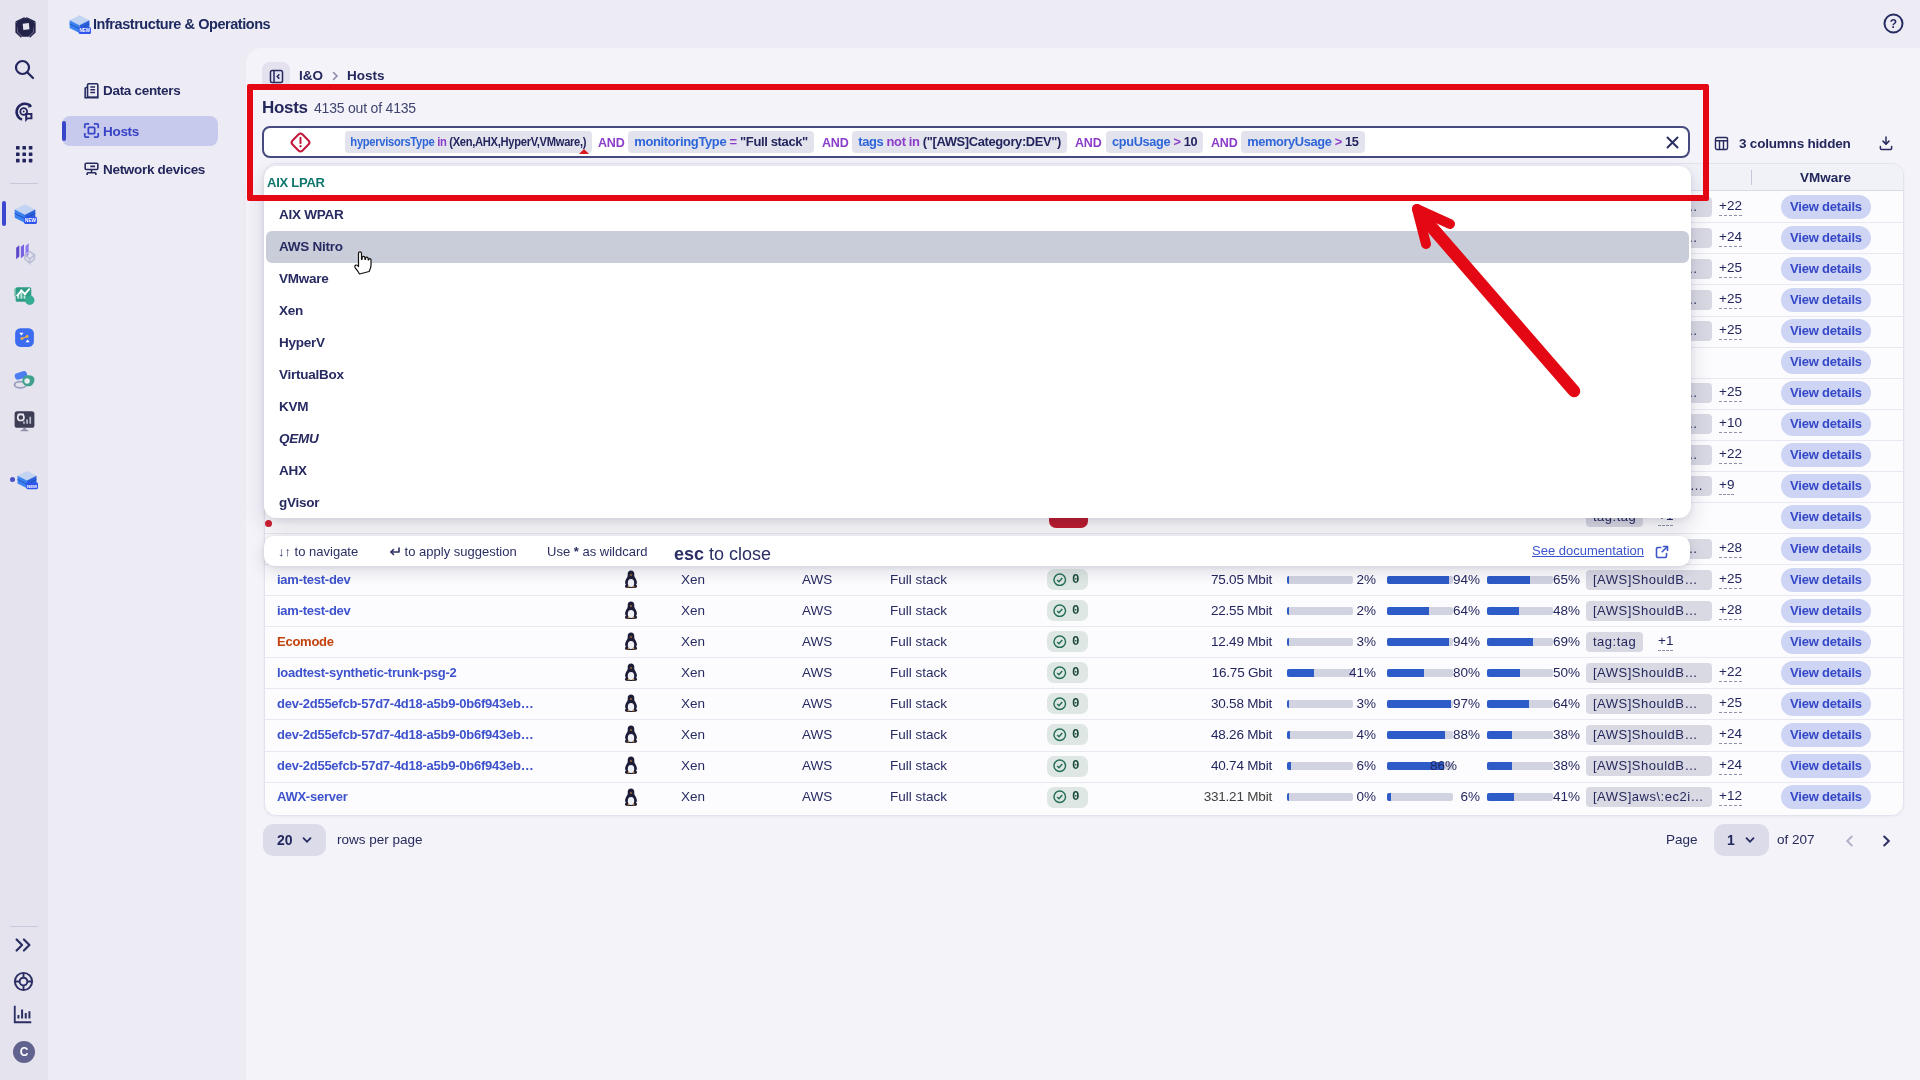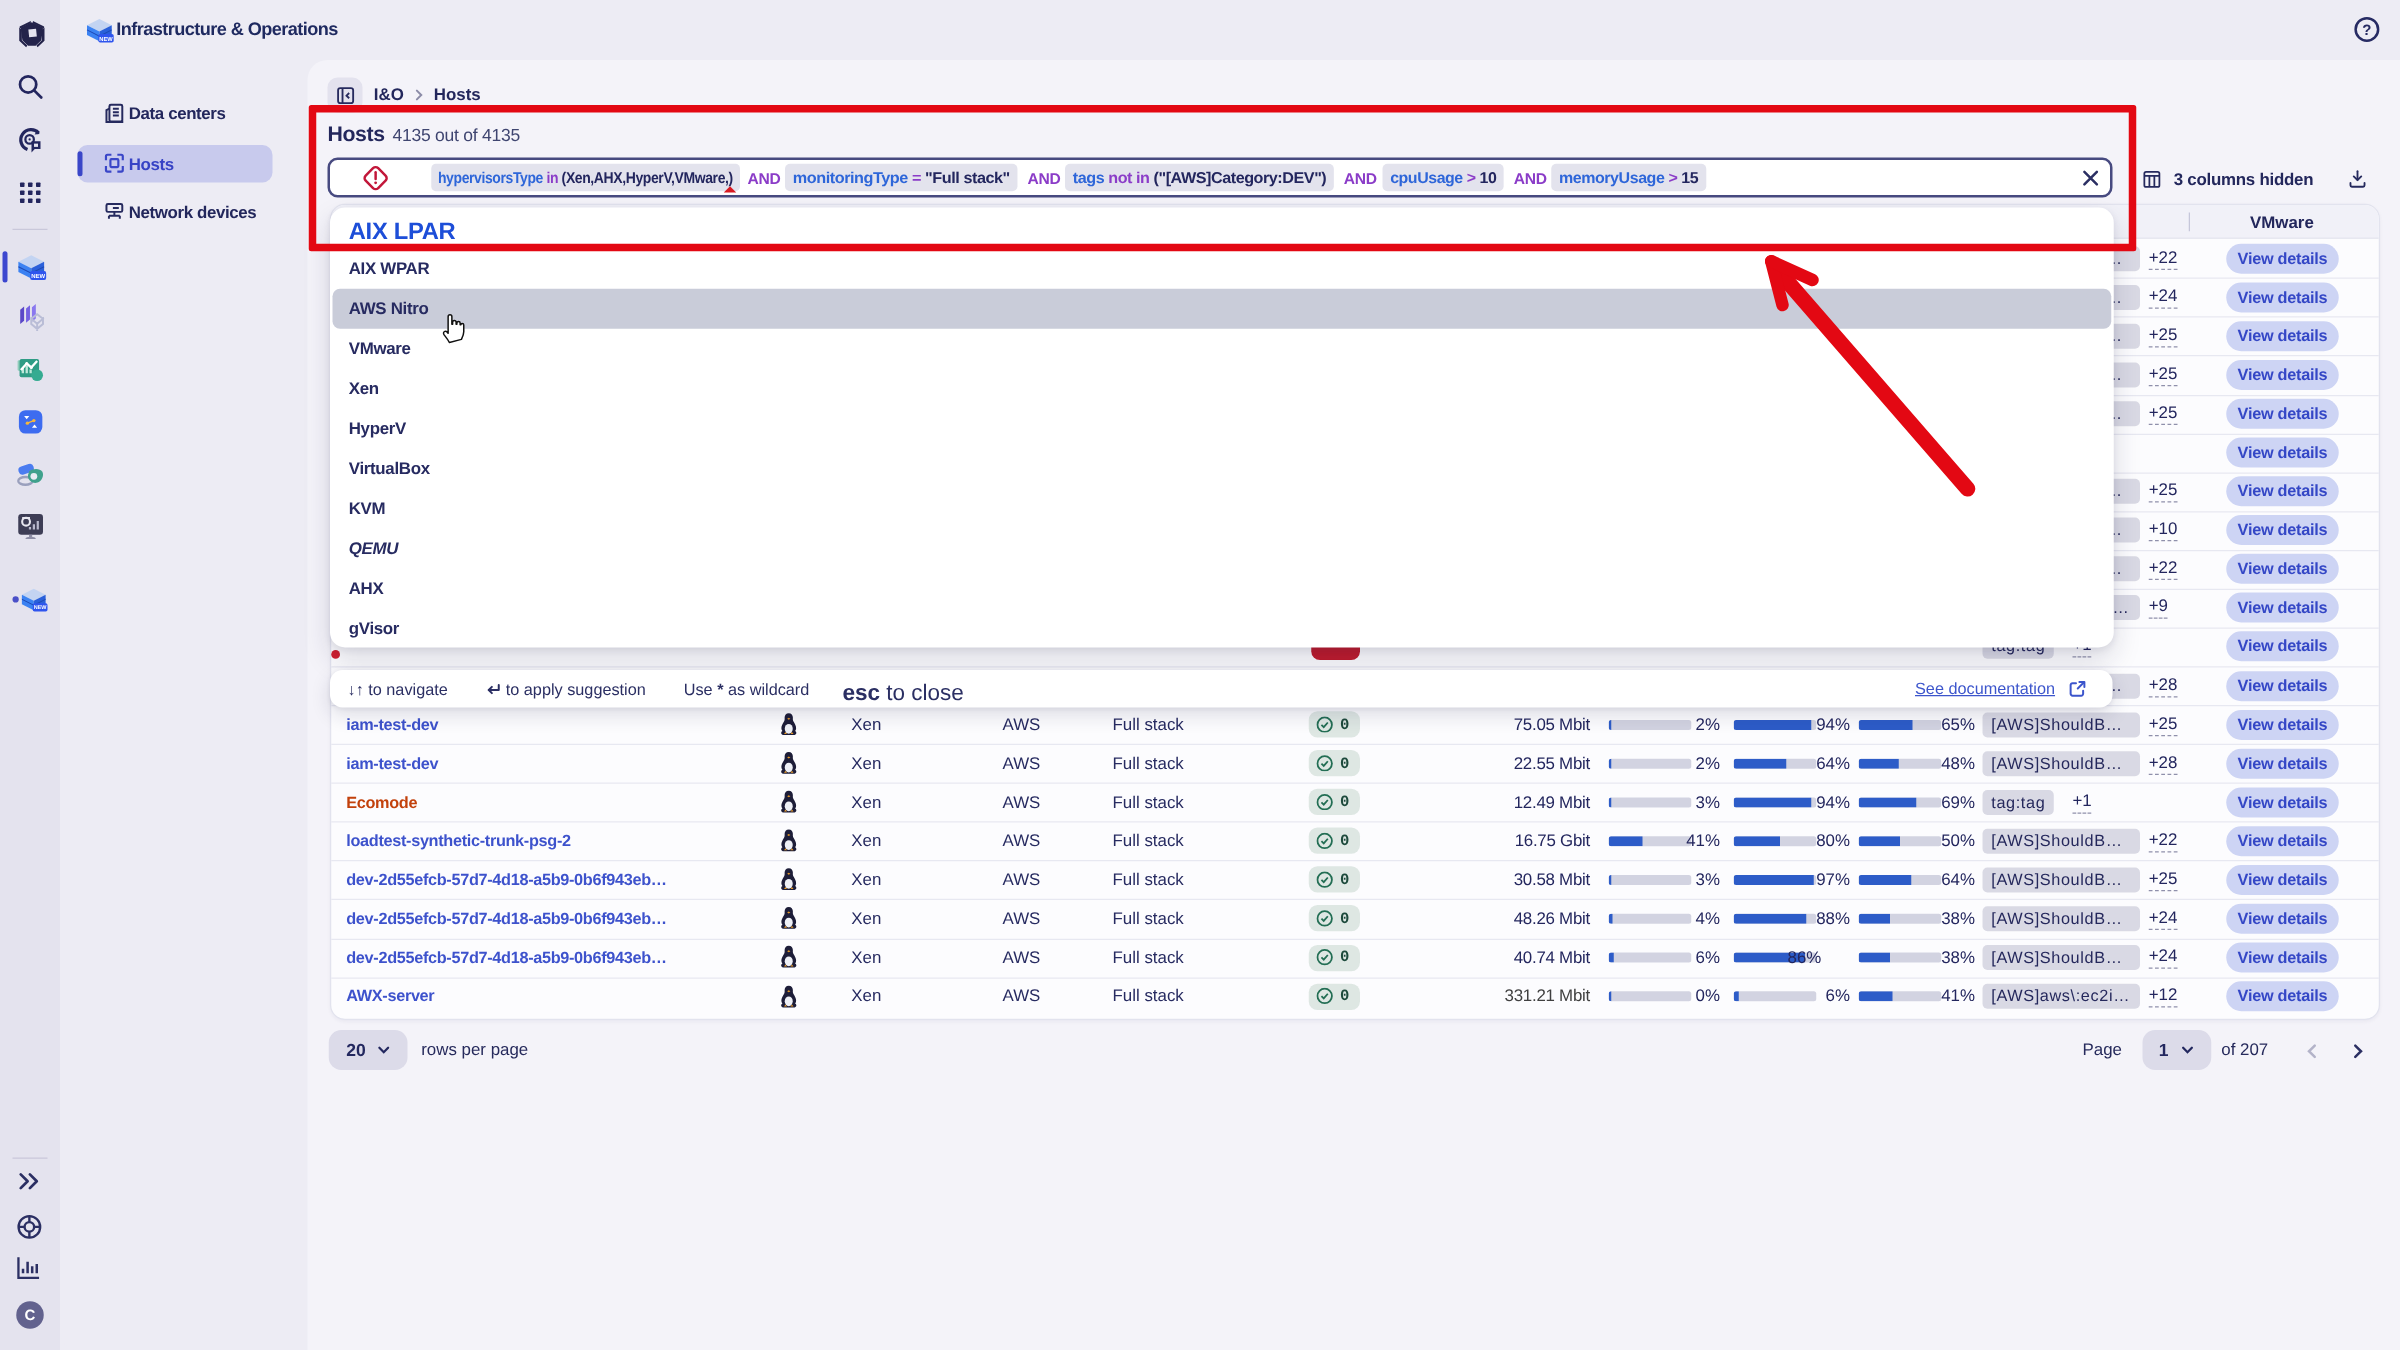--- a/index.html
+++ b/index.html
@@ -591,21 +591,21 @@
 <div class="abs nw" style="left:852px;top:131px;height:22px;border-radius:4px;background:#e3e3ed;font-size:12.5px;font-weight:bold;letter-spacing:-0.35px;line-height:22px;padding:0 6px;transform:scaleX(1.034);transform-origin:0 50%;"><span style="color:#2e66d9;">tags</span><span style="color:#8b3cc8;"> not in </span><span style="color:#23265e;">("[AWS]Category:DEV")</span></div>
 <div class="abs nw b" style="left:1075px;top:136px;font-size:12.5px;letter-spacing:-0.2px;color:#8b3cc8;">AND</div>
 <div class="abs nw" style="left:1106px;top:131px;height:22px;border-radius:4px;background:#e3e3ed;font-size:12.5px;font-weight:bold;letter-spacing:-0.35px;line-height:22px;padding:0 6px;transform:scaleX(1.02);transform-origin:0 50%;"><span style="color:#2e66d9;">cpuUsage</span><span style="color:#8b3cc8;"> &gt; </span><span style="color:#23265e;">10</span></div>
 <div class="abs nw b" style="left:1211px;top:136px;font-size:12.5px;letter-spacing:-0.2px;color:#8b3cc8;">AND</div>
 <div class="abs nw" style="left:1241px;top:131px;height:22px;border-radius:4px;background:#e3e3ed;font-size:12.5px;font-weight:bold;letter-spacing:-0.35px;line-height:22px;padding:0 6px;transform:scaleX(1.025);transform-origin:0 50%;"><span style="color:#2e66d9;">memoryUsage</span><span style="color:#8b3cc8;"> &gt; </span><span style="color:#23265e;">15</span></div>
 <div class="abs" style="left:579px;top:149px;width:0;height:0;border-left:5px solid transparent;border-right:5px solid transparent;border-bottom:5px solid #d81a22;"></div>
 <svg class="abs" style="left:1665px;top:135px;" width="15" height="15" viewBox="0 0 15 15" stroke="#2b2f63" stroke-width="2" stroke-linecap="round">
     <path d="M2.5 2.5l10 10M12.5 2.5l-10 10"></path>
   </svg>
 <div class="abs" style="left:264px;top:166px;width:1427px;height:352px;background:#fff;border-radius:12px;box-shadow:0 10px 22px rgba(25,25,70,0.15),0 2px 6px rgba(25,25,70,0.08);"></div>
-<div class="abs b nw" style="left:279px;top:175px;font-size:19px;letter-spacing:-0.25px;color:#1d4ed8;">AIX LPAR</div>
+<div class="abs b nw" style="left:267px;top:175px;font-size:13px;letter-spacing:-0.25px;color:#0f766e;">AIX LPAR</div>
 <div class="abs b nw" style="left:279px;top:207px;font-size:13.5px;letter-spacing:-0.25px;color:#272b61;">AIX WPAR</div>
 <div class="abs" style="left:266px;top:231px;width:1423px;height:32px;background:#c9ccd9;border-radius:6px;"></div>
 <div class="abs b nw" style="left:279px;top:239px;font-size:13.5px;letter-spacing:-0.25px;color:#272b61;">AWS Nitro</div>
 <div class="abs b nw" style="left:279px;top:271px;font-size:13.5px;letter-spacing:-0.25px;color:#272b61;">VMware</div>
 <div class="abs b nw" style="left:279px;top:303px;font-size:13.5px;letter-spacing:-0.25px;color:#272b61;">Xen</div>
 <div class="abs b nw" style="left:279px;top:335px;font-size:13.5px;letter-spacing:-0.25px;color:#272b61;">HyperV</div>
 <div class="abs b nw" style="left:279px;top:367px;font-size:13.5px;letter-spacing:-0.25px;color:#272b61;">VirtualBox</div>
 <div class="abs b nw" style="left:279px;top:399px;font-size:13.5px;letter-spacing:-0.25px;color:#272b61;">KVM</div>
 <div class="abs b nw" style="left:279px;top:431px;font-size:13.5px;letter-spacing:-0.25px;color:#272b61;font-style:italic;">QEMU</div>
 <div class="abs b nw" style="left:279px;top:463px;font-size:13.5px;letter-spacing:-0.25px;color:#272b61;">AHX</div>

